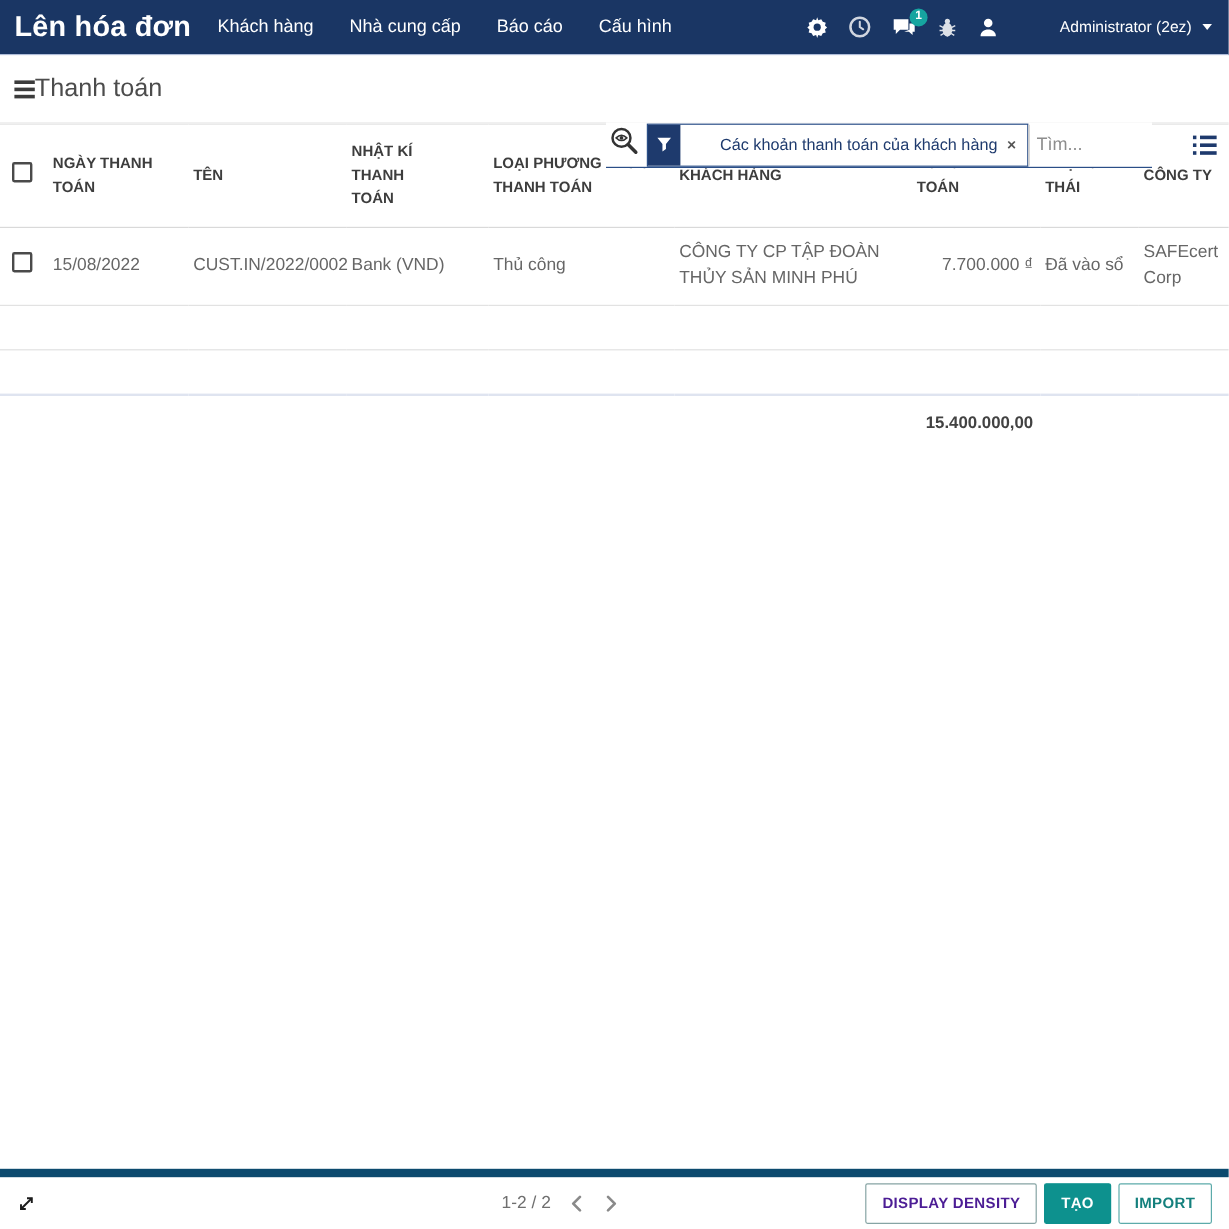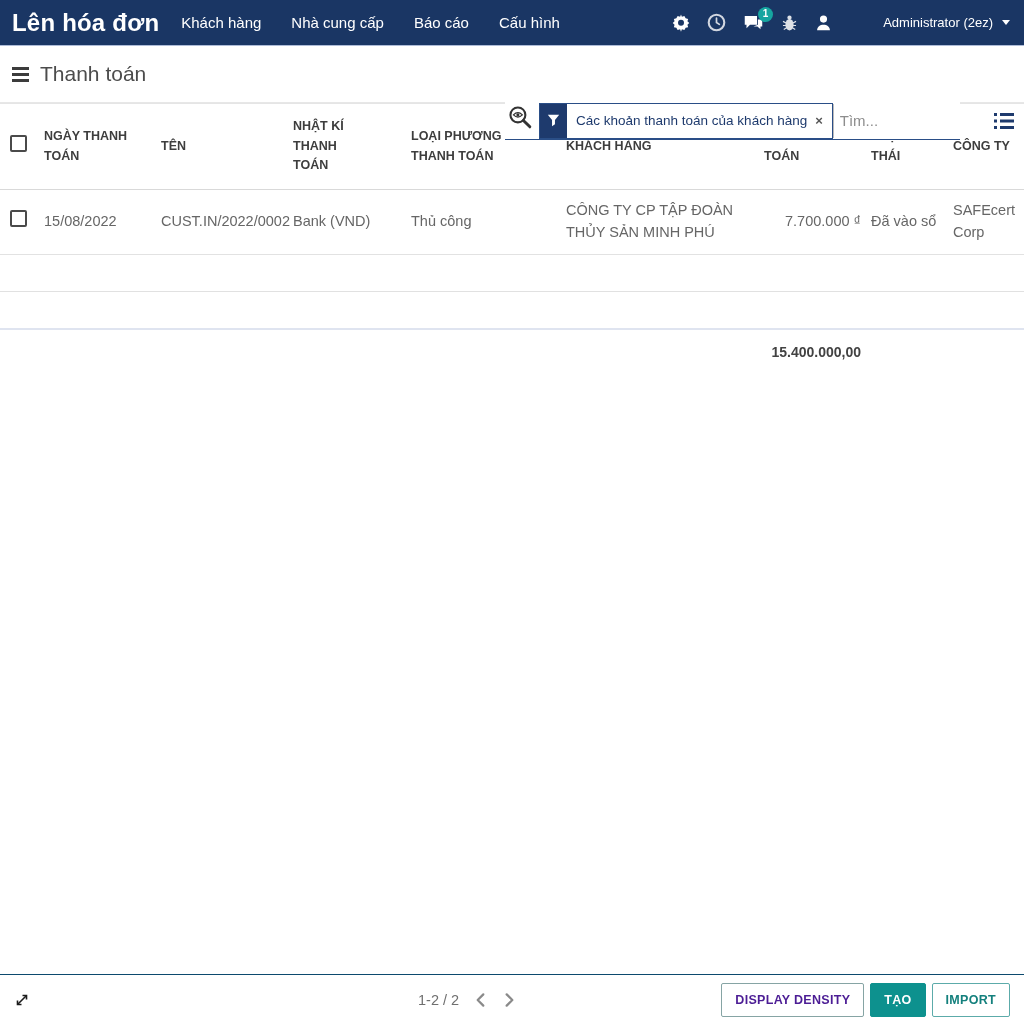--- a/index.html
+++ b/index.html
@@ -29,39 +29,39 @@
     width:0; height:0; border-left:4px solid transparent; border-right:4px solid transparent;
     border-top:5px solid #fff; margin-left:2px;
   }
 
   
   .control-panel {
     height:57px; background:#fff; position:relative;
     display:flex; align-items:center; padding:0 12px;
     border-bottom:1px solid #e7e7e7;
   }
-  .cp-title { display:flex; align-items:center; gap:11px; }
+  .cp-title { display:flex; align-items:center; }
   .hamburger { display:inline-flex; flex-direction:column; gap:3px; cursor:pointer; padding:2px 0; }
   .hamburger i { display:block; width:17px; height:3px; background:#3c3c3c; }
   .page-title { font-size:21px; color:#4c4c4c; }
 
   .search-wrap {
     position:absolute; left:505px; top:56px; width:455px; height:38px;
     display:flex; align-items:center; border-bottom:1px solid #2a4e87; background:#fff;
   }
   .magnifier { flex:0 0 auto; margin:0 5px 2px 2px; cursor:pointer; }
   .facet {
     display:flex; align-items:stretch; border:1px solid #2a4e87; height:36px;
     background:#fff; flex:0 0 auto;
   }
   .facet-icon {
     width:27px; background:#1e3a6d; display:flex; align-items:center; justify-content:center;
   }
   .facet-label {
-    display:flex; align-items:center; padding:0 6px 0 9px; color:#1e3a6d; font-size:13.5px; white-space:nowrap;
+    display:flex; align-items:center; padding:0 6px 0 9px; color:#1e3a6d; font-size:13.5px; white-space:nowrap;margin-left:24px;
   }
   .facet-remove {
     display:flex; align-items:center; padding:0 9px 0 2px; color:#555; font-size:13px;
     font-weight:700; cursor:pointer;
   }
   .search-input {
     border:0; outline:none; flex:1 1 auto; min-width:40px; height:34px;
     font-family:"Liberation Sans",sans-serif; font-size:15px; color:#4d7c0f;
     padding:0 4px 0 6px; border-left:1px solid #bbb;
   }
@@ -87,21 +87,21 @@
   .w92 { max-width:92px; } .w62 { max-width:62px; }
   .cb {
     width:17px; height:17px; border:2px solid #4a4a4a; border-radius:2px; background:#fff;
     display:inline-block; cursor:pointer; margin-left:6px;
   }
   .total-row td { font-weight:700; color:#424242; font-size:14px; padding-top:12px; padding-bottom:12px; }
 
   
   .bottom-bar {
     position:absolute; left:0; bottom:0; width:1024px; height:50px; background:#fff;
-    border-top:1px solid #0c4a6e; display:flex; align-items:center; padding:0 14px;
+    border-top:7px solid #0c4a6e; display:flex; align-items:center; padding:0 14px;
   }
   .expand-btn { display:inline-flex; cursor:pointer; }
   .pagination {
     position:absolute; left:418px; top:50%; transform:translateY(-50%);
     display:flex; align-items:center; gap:14px; color:#6f6f6f; font-size:14.5px;
   }
   .pg-btn { display:inline-flex; cursor:pointer; padding:2px; }
   .actions { margin-left:auto; display:flex; align-items:center; gap:6px; }
   .btn {
     font-family:"Liberation Sans",sans-serif; font-size:12.5px; font-weight:700;

